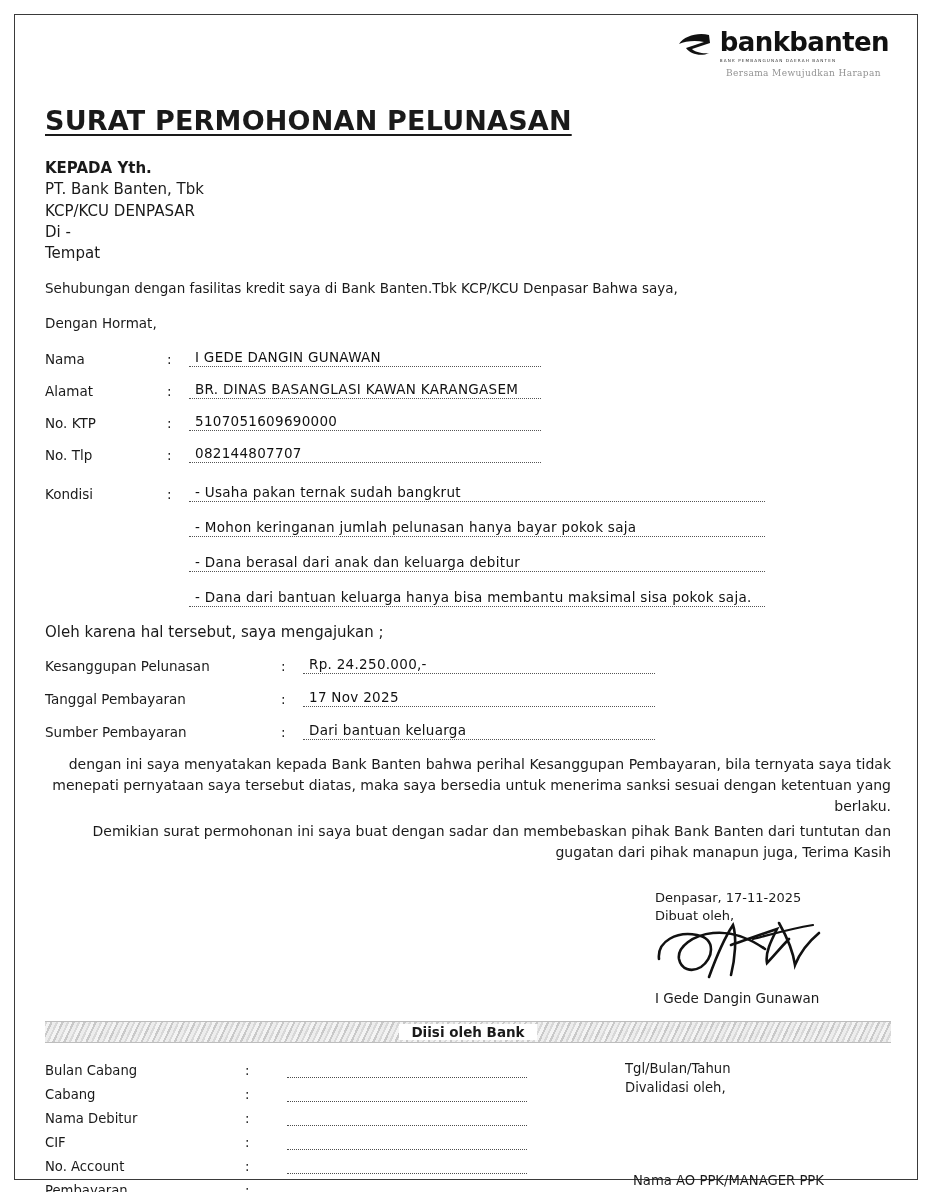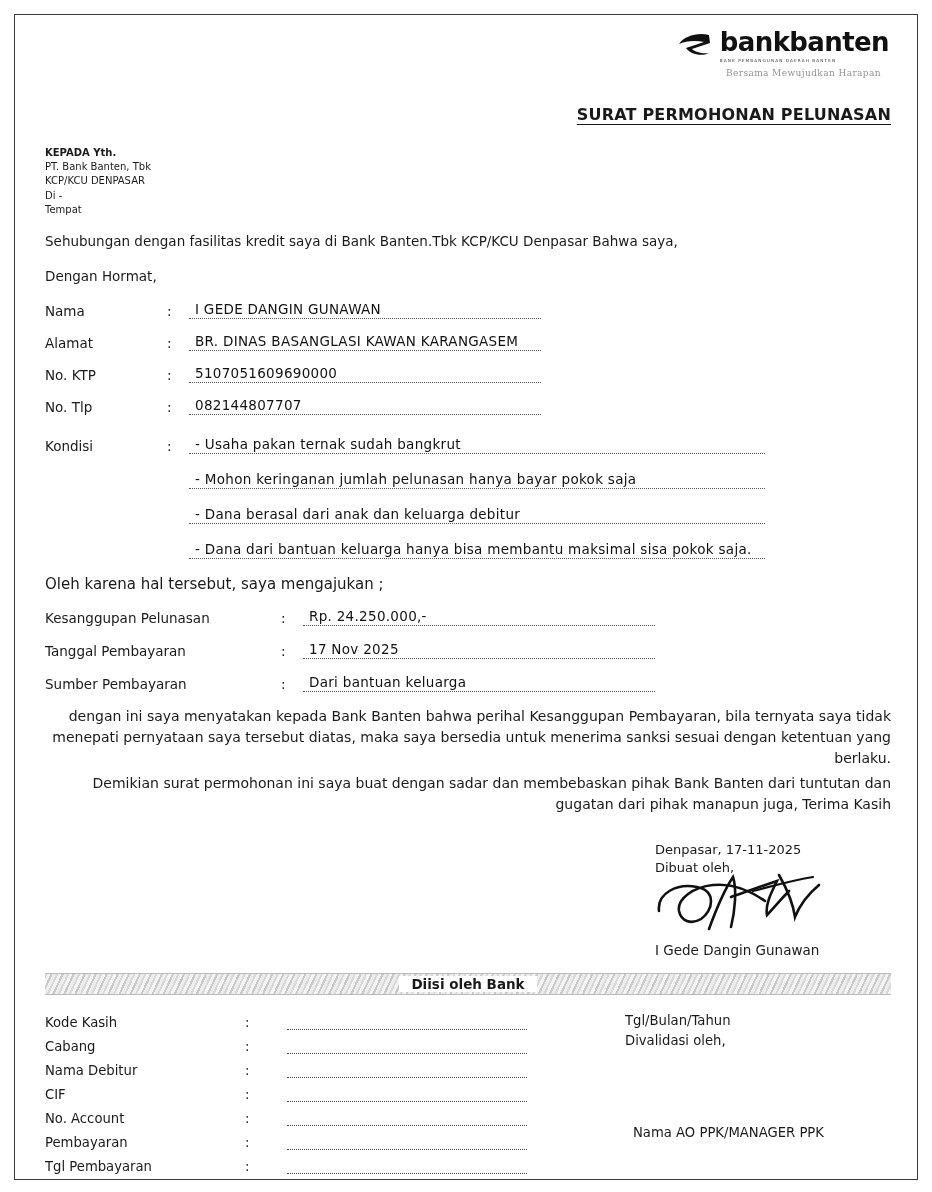--- a/index.html
+++ b/index.html
@@ -70,32 +70,32 @@
     color: #6d6d6d;
     text-align: right;
     margin-top: 5px;
     margin-right: 10px;
     letter-spacing: 0.4px;
     opacity: .75;
   }
 
   
   .doc-title {
-    text-align: right;
-    font-size: 16px;
+    text-align: left;
+    font-size: 27px;
     font-weight: bold;
     text-decoration: underline;
     text-underline-offset: 4px;
     margin: 18px 0 22px 0;
     letter-spacing: 0.2px;
   }
 
   
   .addr {
-    font-size: 10px;
+    font-size: 15px;
     line-height: 1.42;
   }
   .addr .bold { font-weight: bold; }
 
   .para {
     font-size: 13.5px;
     margin-top: 15px;
     line-height: 1.45;
   }
 
@@ -367,21 +367,21 @@
     <div class="sign-name">I Gede Dangin Gunawan</div>
   </div>
 
   <div class="bank-header">
     <span>Diisi oleh Bank</span>
   </div>
 
   <div class="bank-body">
     <div class="bank-left">
       <div class="brow">
-        <span class="blabel">Kode Kasih</span>
+        <span class="blabel">Bulan Cabang</span>
         <span class="bcolon">:</span>
         <span class="bline"></span>
       </div>
       <div class="brow">
         <span class="blabel">Cabang</span>
         <span class="bcolon">:</span>
         <span class="bline"></span>
       </div>
       <div class="brow">
         <span class="blabel">Nama Debitur</span>

